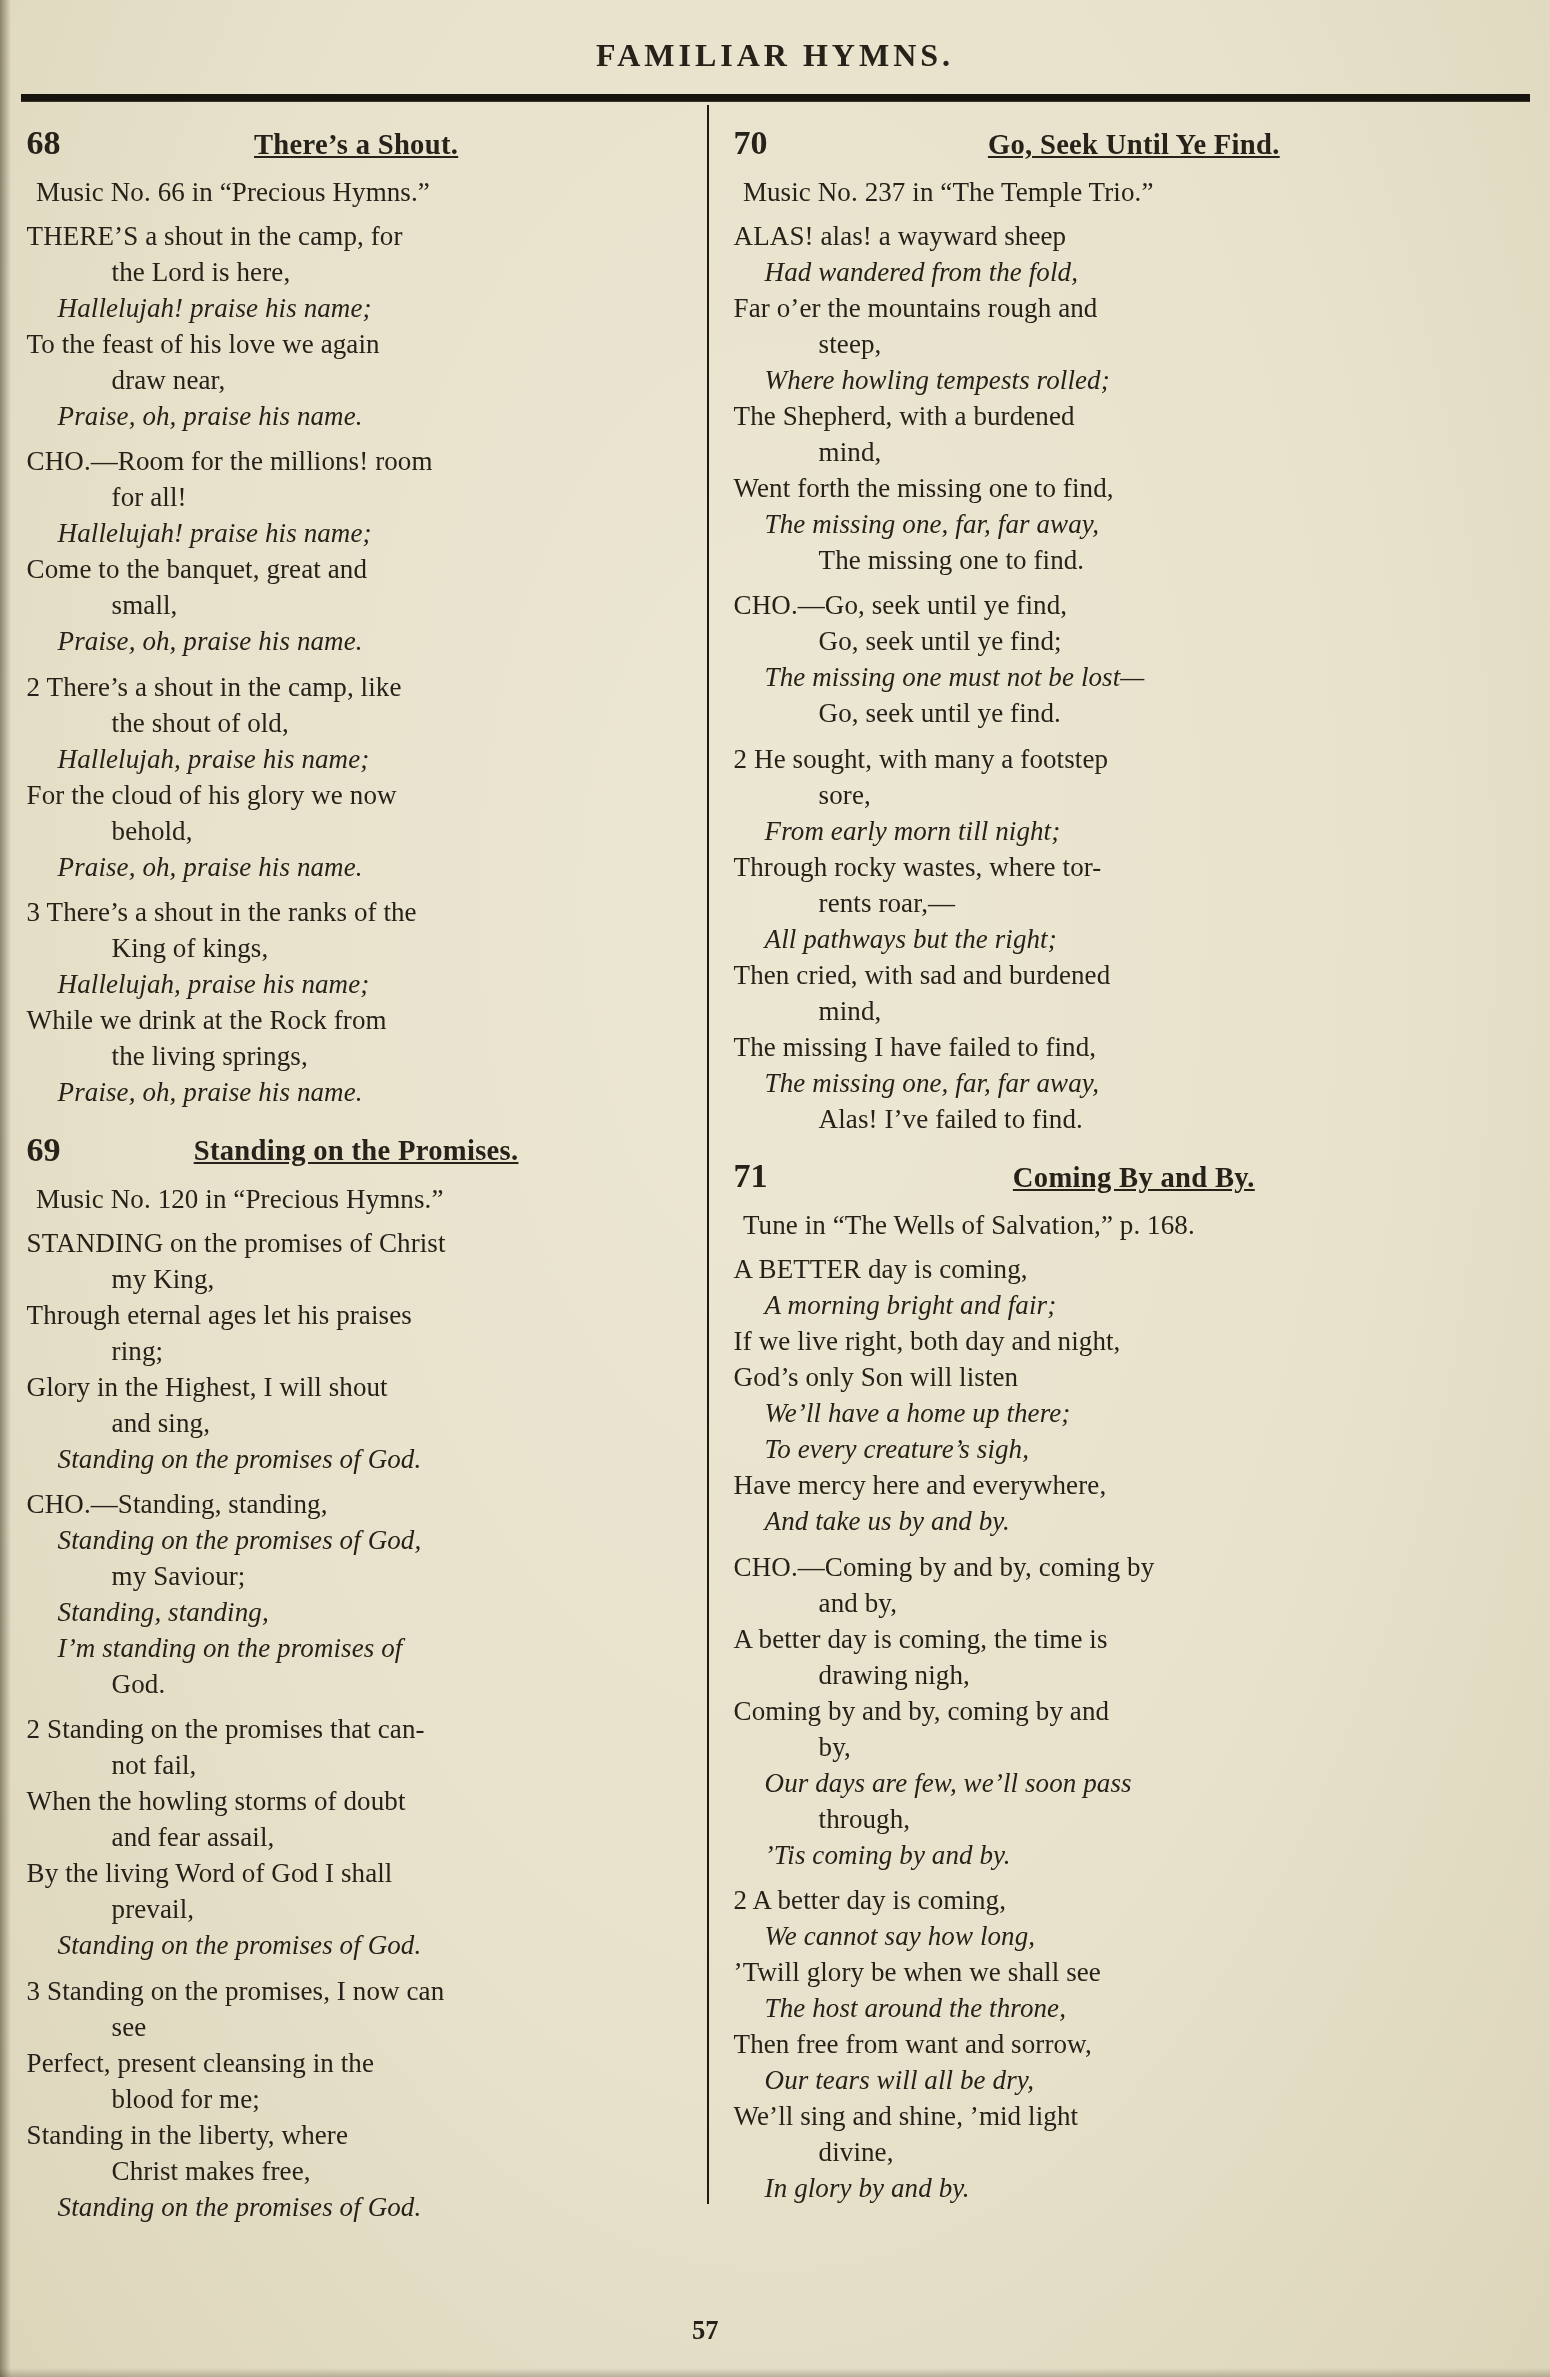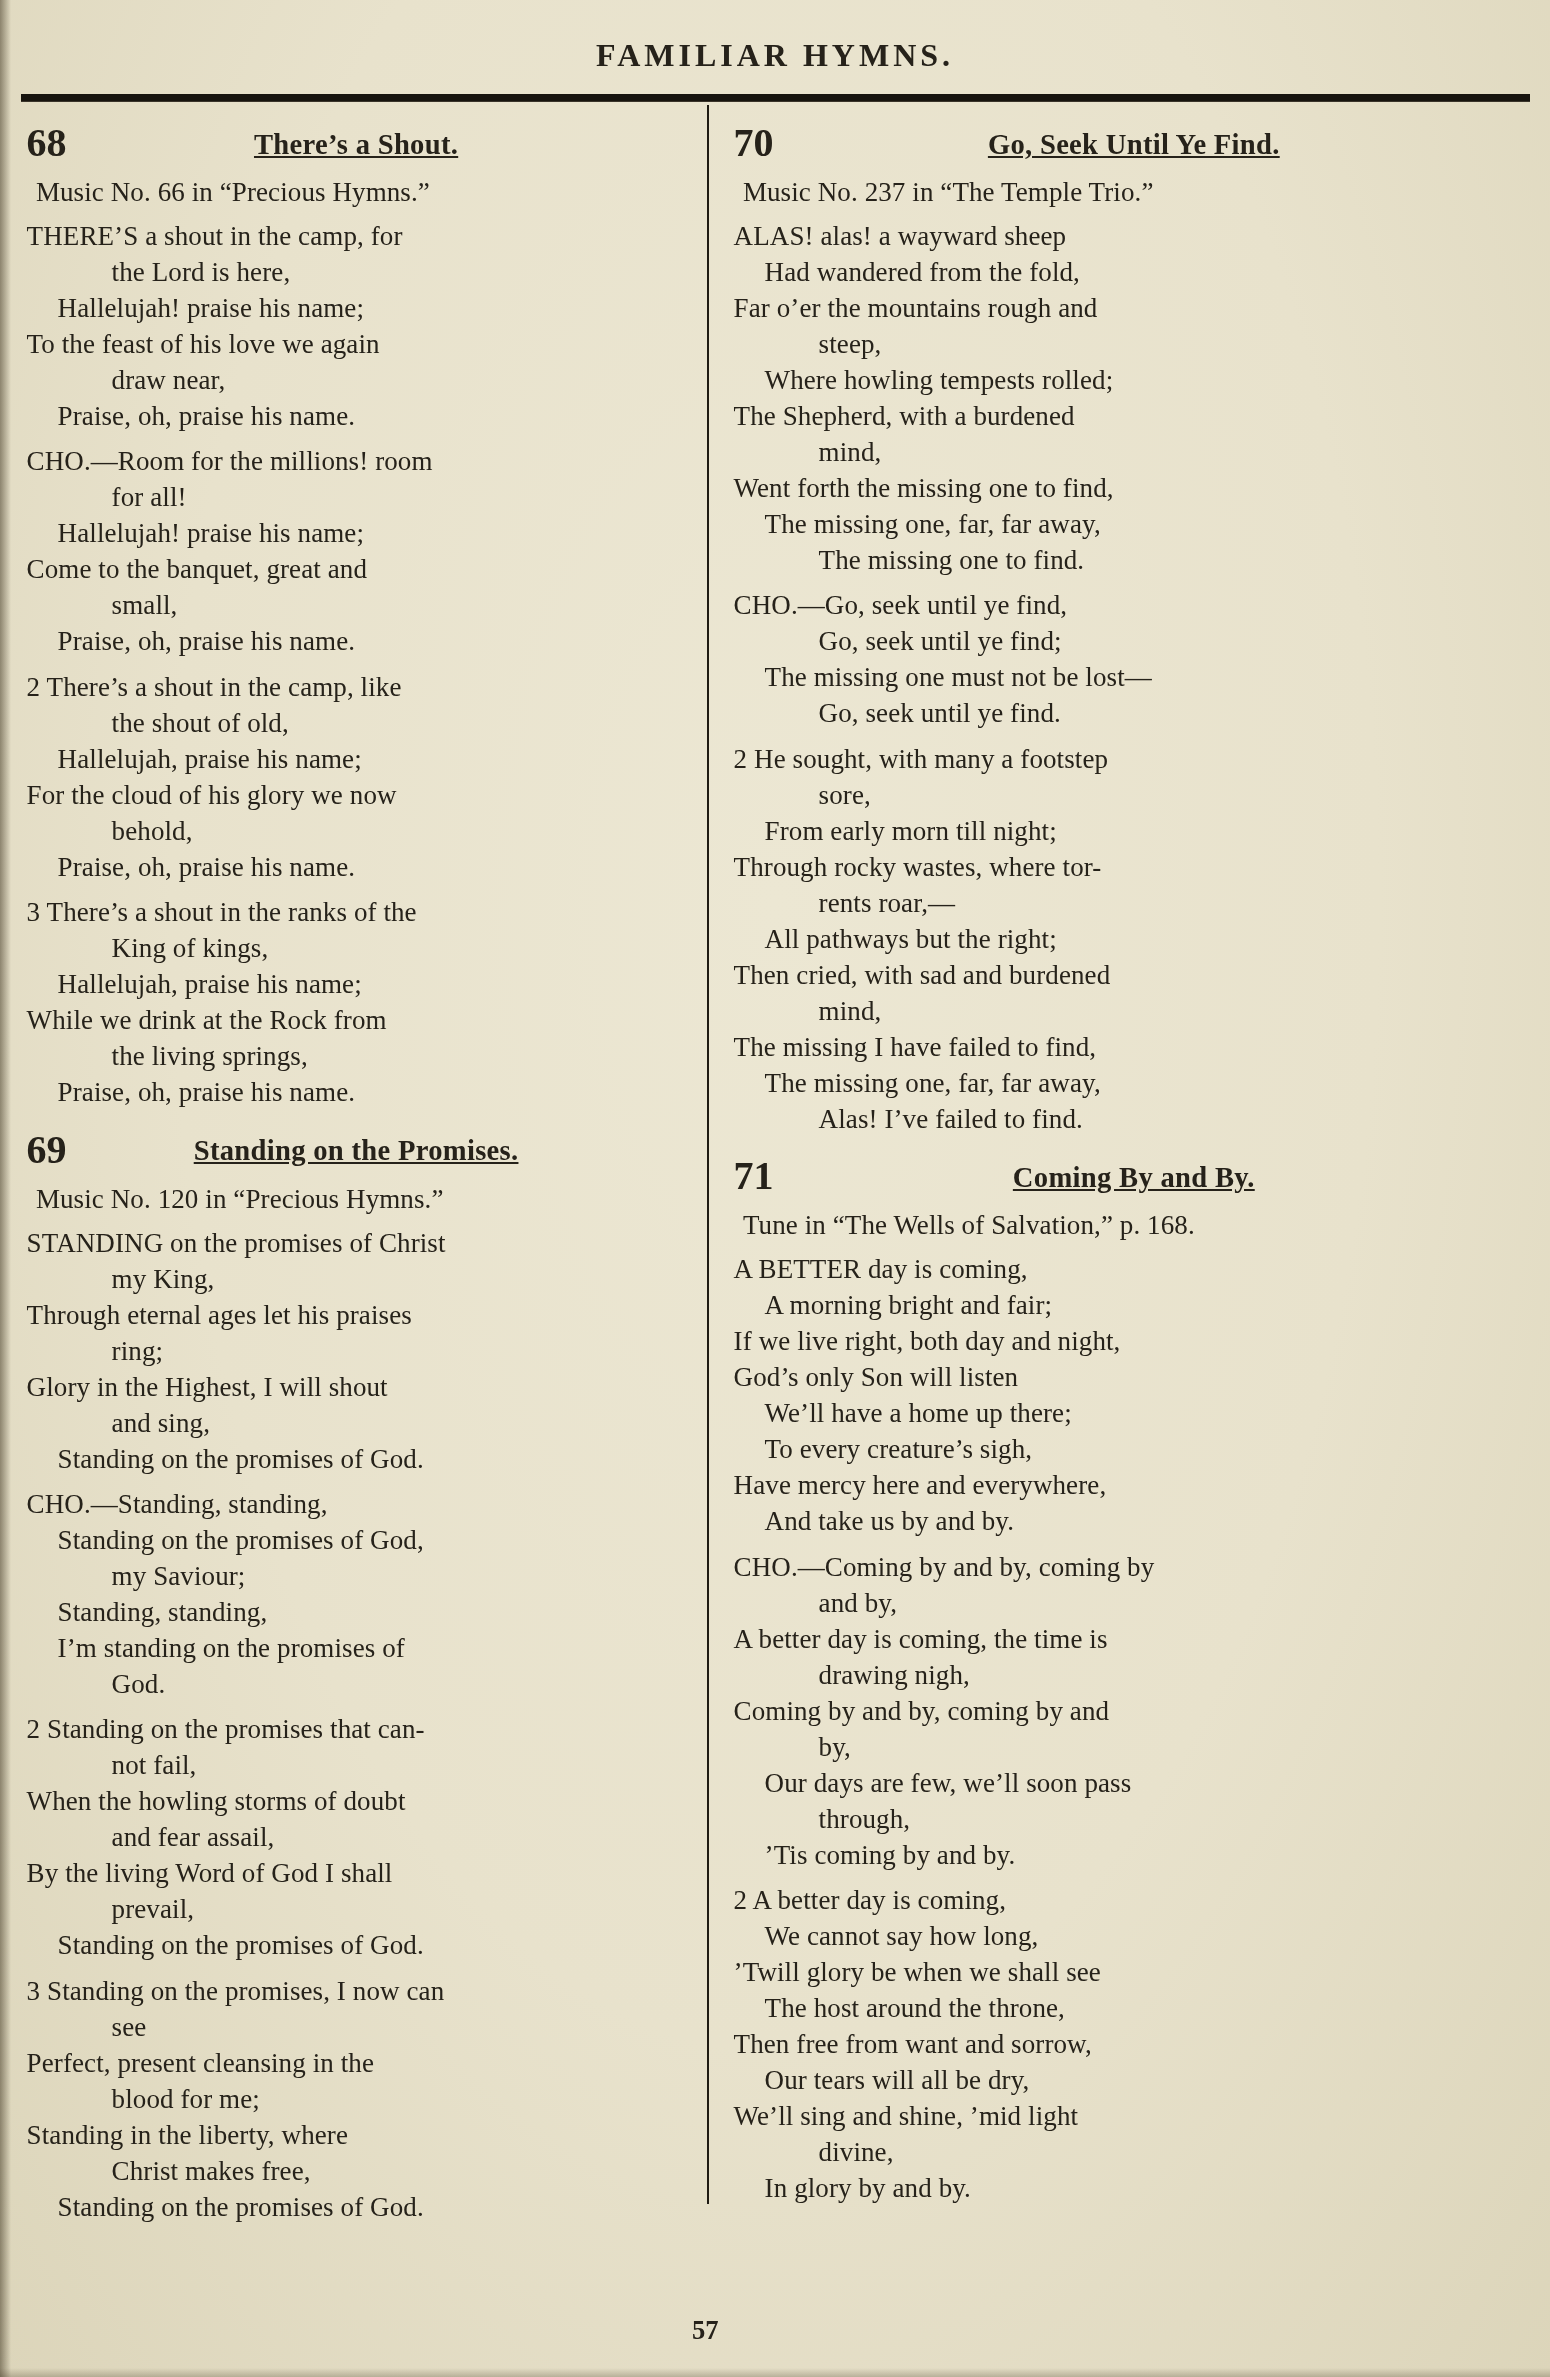--- a/index.html
+++ b/index.html
@@ -49,39 +49,39 @@
   }
   .hymn-head{
     position:relative;
     text-align:center;
     height:48px;
     margin:0 0 5.3px 0;
   }
   .hymn + .hymn .hymn-head{margin-top:17.3px;}
   .hymn-number{
     position:absolute;left:0;top:-2.7px;
-    font-size:40px;font-weight:bold;line-height:50px;
+    font-size:34px;font-weight:bold;line-height:50px;
   }
   .hymn-title{
     font-size:28.6px;font-weight:bold;line-height:48px;
     letter-spacing:0.3px;
     text-decoration:underline;
   }
   .hymn-source{
     font-size:27px;line-height:36px;
     margin:0 0 8px 9.3px;
     letter-spacing:0.1px;
   }
   .stanza{margin:0 0 9.3px 0;}
   .line{
     font-size:27px;line-height:36px;
     letter-spacing:0.1px;
     padding-left:88px;text-indent:-88px;
   }
-  .i1{margin-left:31px;}
+  .i1{margin-left:31px;font-style:italic;}
   .i2{margin-left:85px;}
   .page-number{
     position:absolute;
     left:692px;bottom:31px;
     font-size:26.6px;font-weight:bold;
   }
 </style>
 </head>
 <body>
 

